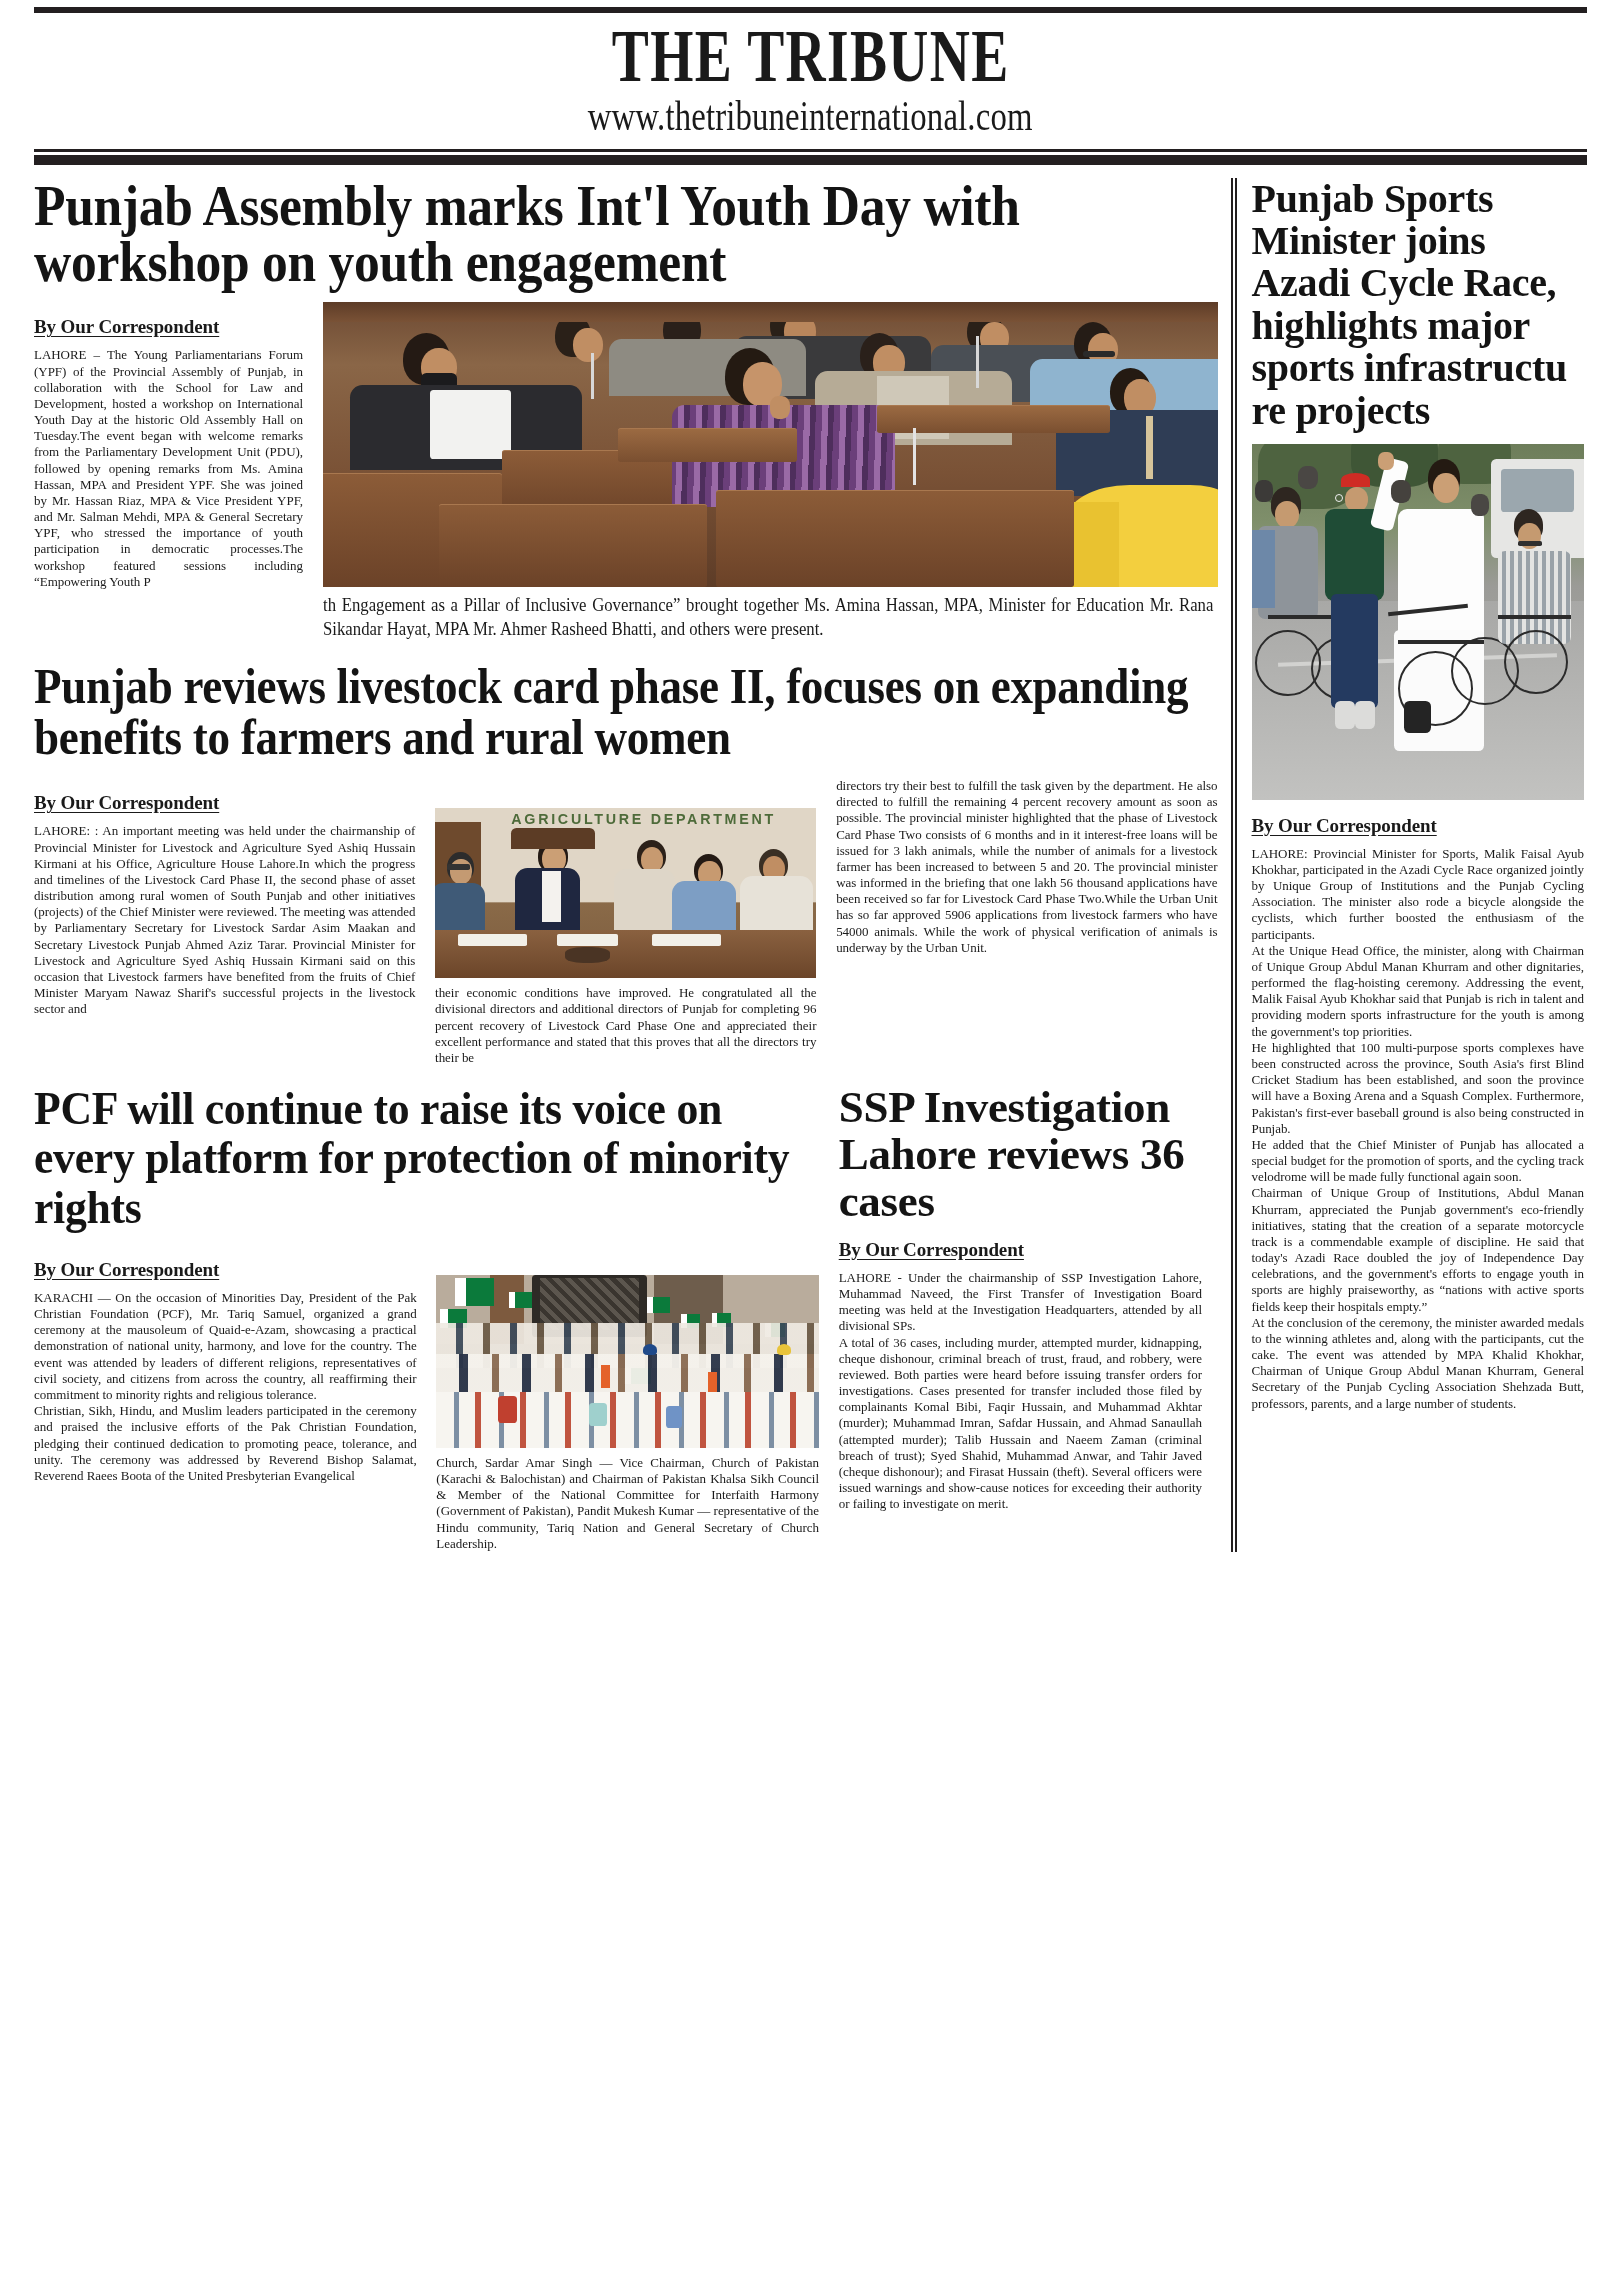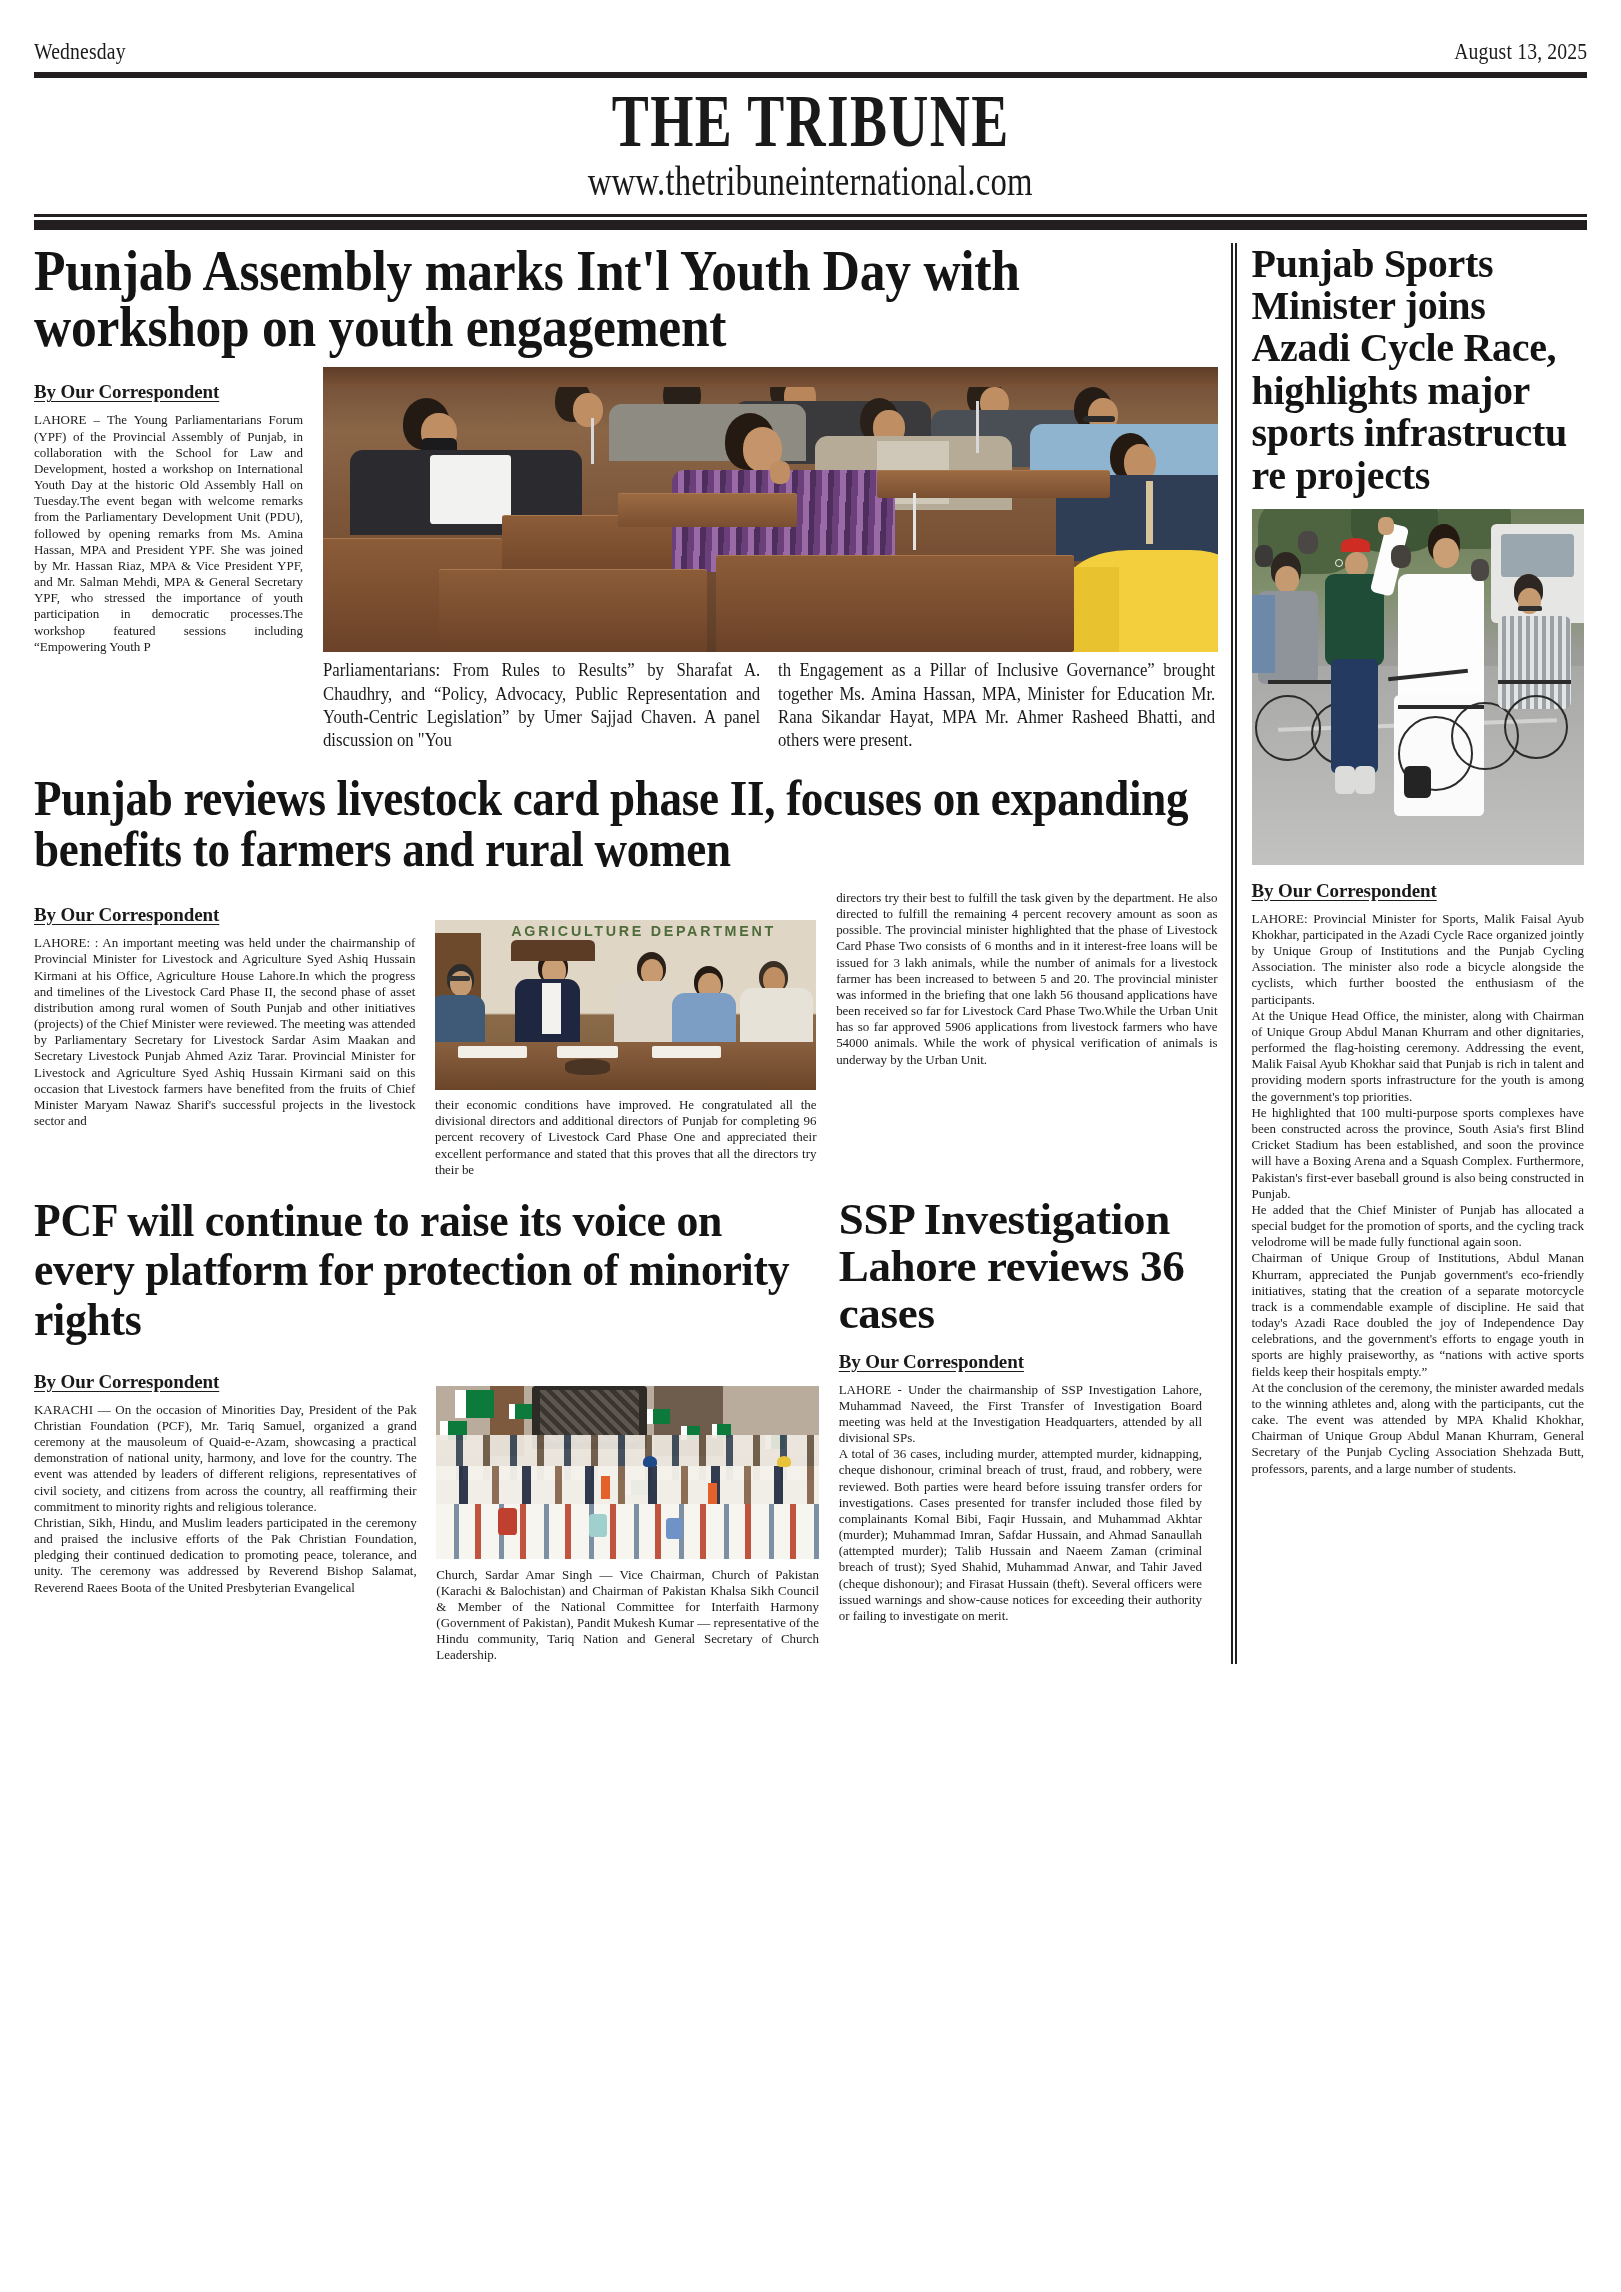--- a/index.html
+++ b/index.html
@@ -113,24 +113,20 @@
   .flagpk::after { content:""; position:absolute; left:0; top:0; bottom:0; width:28%;
                    background:#ffffff; }
 
   .photo-wrap { margin-bottom: 7.2px; text-align: center; }
 </style>
 </head>
 <body>
 
 <div class="page">
 
-  <div class="topbar">
-    <div class="day">Wednesday</div>
-    <div class="date">August 13, 2025</div>
-  </div>
   <div class="rule-thick"></div>
 
   <div class="masthead">
     <div><span class="logo">THE TRIBUNE</span></div>
     <div><span class="site">www.thetribuneinternational.com</span></div>
   </div>
   <div class="rule-double">
     <div class="r1"></div>
       <div class="r2"></div>
   </div>
@@ -203,23 +199,20 @@
                 <div class="bench" style="left:33%;top:44%;width:20%;height:12%;background:linear-gradient(#9b6a42,#7a4f30);"></div>
                 <div class="bench" style="left:62%;top:36%;width:26%;height:10%;background:linear-gradient(#9b6a42,#7a4f30);"></div>
                 <div style="left:0;top:0;width:100%;height:7%;background:linear-gradient(#5d3c27,#7a5236);"></div>
 
                 <div style="left:30%;top:18%;width:2.7px;height:16%;background:#d8d8d8;"></div>
                 <div style="left:73%;top:12%;width:2.7px;height:18%;background:#d8d8d8;"></div>
                 <div style="left:66%;top:44%;width:2.7px;height:20%;background:#e3e3e3;"></div>
               </div>
             </div>
             <div class="cols2" style="gap:16px;">
-              <div class="col">
-                  <div class="cap cap-cond">Parliamentarians: From Rules to Results” by Sharafat A. Chaudhry, and “Policy, Advocacy, Public Representation and Youth-Centric Legislation” by Umer Sajjad Chaven. A panel discussion on "You</div>
-                </div>
               <div class="col">
                   <div class="cap cap-cond">th Engagement as a Pillar of Inclusive Governance” brought together Ms. Amina Hassan, MPA, Minister for Education Mr. Rana Sikandar Hayat, MPA Mr. Ahmer Rasheed Bhatti, and others were present.</div>
                 </div>
             </div>
           </div>
         </div>
       </div>
 
       <div style="padding-right:12.5px;margin-top:19.7px;">
         <h1 class="hl hl-mid">Punjab reviews livestock card phase II, focuses on expanding benefits to farmers and rural women</h1>

